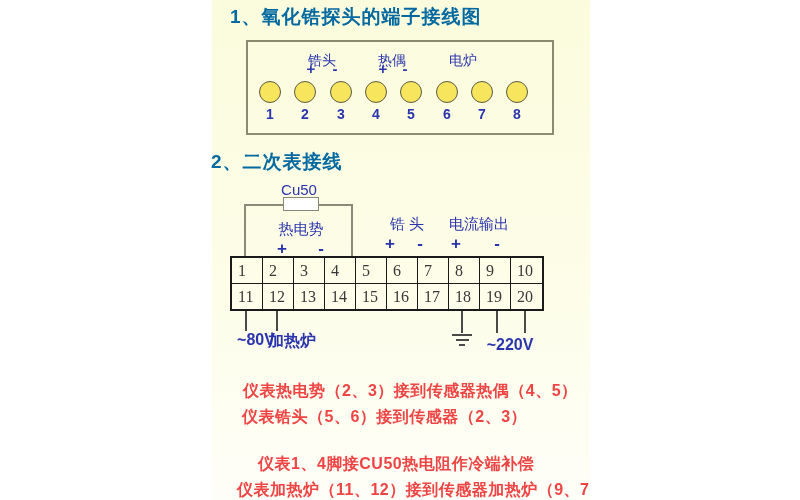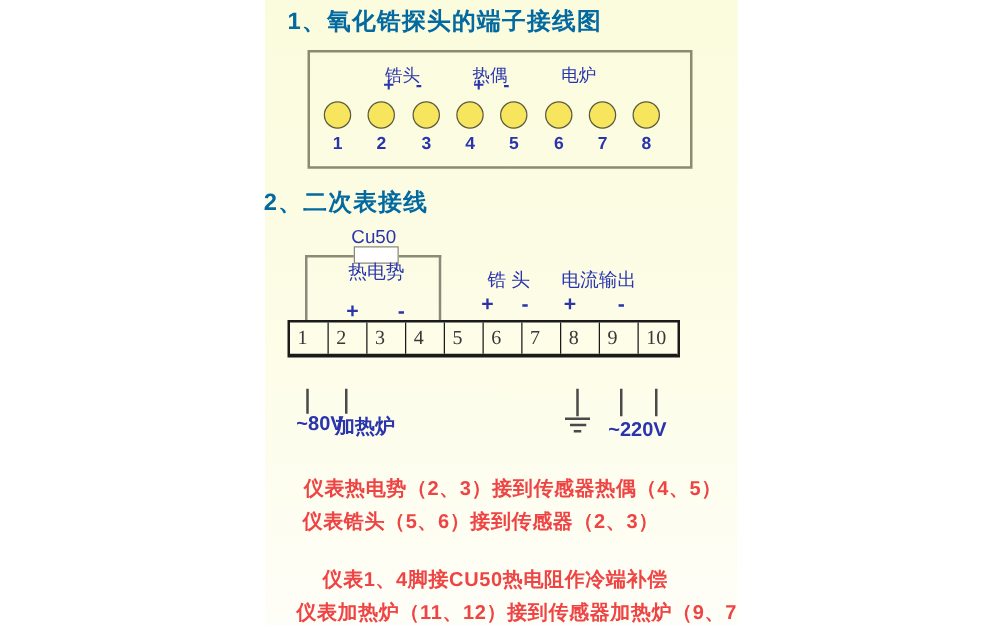--- a/index.html
+++ b/index.html
@@ -89,21 +89,21 @@
   <div class="abs cnum cx" style="left:447px;">6</div>
   <div class="abs cnum cx" style="left:482px;">7</div>
   <div class="abs cnum cx" style="left:517px;">8</div>
 
   <div class="abs title" style="left:211px;top:149px;">2、二次表接线</div>
 
   <div class="bracket"></div>
   <div class="resistor"></div>
   <div class="abs lbl2 blue cx" style="left:299px;top:181px;">Cu50</div>
 
-  <div class="abs lbl2 blue cx" style="left:301px;top:208px;">热电势</div>
+  <div class="abs lbl2 blue cx" style="left:301px;top:220px;">热电势</div>
   <div class="abs pm2 cx" style="left:282px;top:241px;">+</div>
   <div class="abs pm2 cx" style="left:321px;top:241px;">-</div>
 
   <div class="abs lbl2 blue cx" style="left:407px;top:215px;">锆 头</div>
   <div class="abs lbl2 blue cx" style="left:479px;top:215px;">电流输出</div>
   <div class="abs pm2 cx" style="left:390px;top:236px;">+</div>
   <div class="abs pm2 cx" style="left:420px;top:236px;">-</div>
   <div class="abs pm2 cx" style="left:456px;top:236px;">+</div>
   <div class="abs pm2 cx" style="left:497px;top:236px;">-</div>
 
@@ -112,20 +112,32 @@
       <div class="tcell">1</div>
       <div class="tcell">2</div>
       <div class="tcell">3</div>
       <div class="tcell">4</div>
       <div class="tcell">5</div>
       <div class="tcell">6</div>
       <div class="tcell">7</div>
       <div class="tcell">8</div>
       <div class="tcell">9</div>
       <div class="tcell">10</div>
+    </div>
+    <div class="trow">
+      <div class="tcell">11</div>
+      <div class="tcell">12</div>
+      <div class="tcell">13</div>
+      <div class="tcell">14</div>
+      <div class="tcell">15</div>
+      <div class="tcell">16</div>
+      <div class="tcell">17</div>
+      <div class="tcell">18</div>
+      <div class="tcell">19</div>
+      <div class="tcell">20</div>
     </div>
   </div>
 
   <div class="stub" style="left:245px;top:311px;height:20px;"></div>
   <div class="stub" style="left:276px;top:311px;height:20px;"></div>
   <div class="stub" style="left:461px;top:311px;height:22px;"></div>
   <div class="stub" style="left:496px;top:311px;height:22px;"></div>
   <div class="stub" style="left:524px;top:311px;height:22px;"></div>
 
   <div class="gbar" style="left:452px;top:334px;width:20px;"></div>

